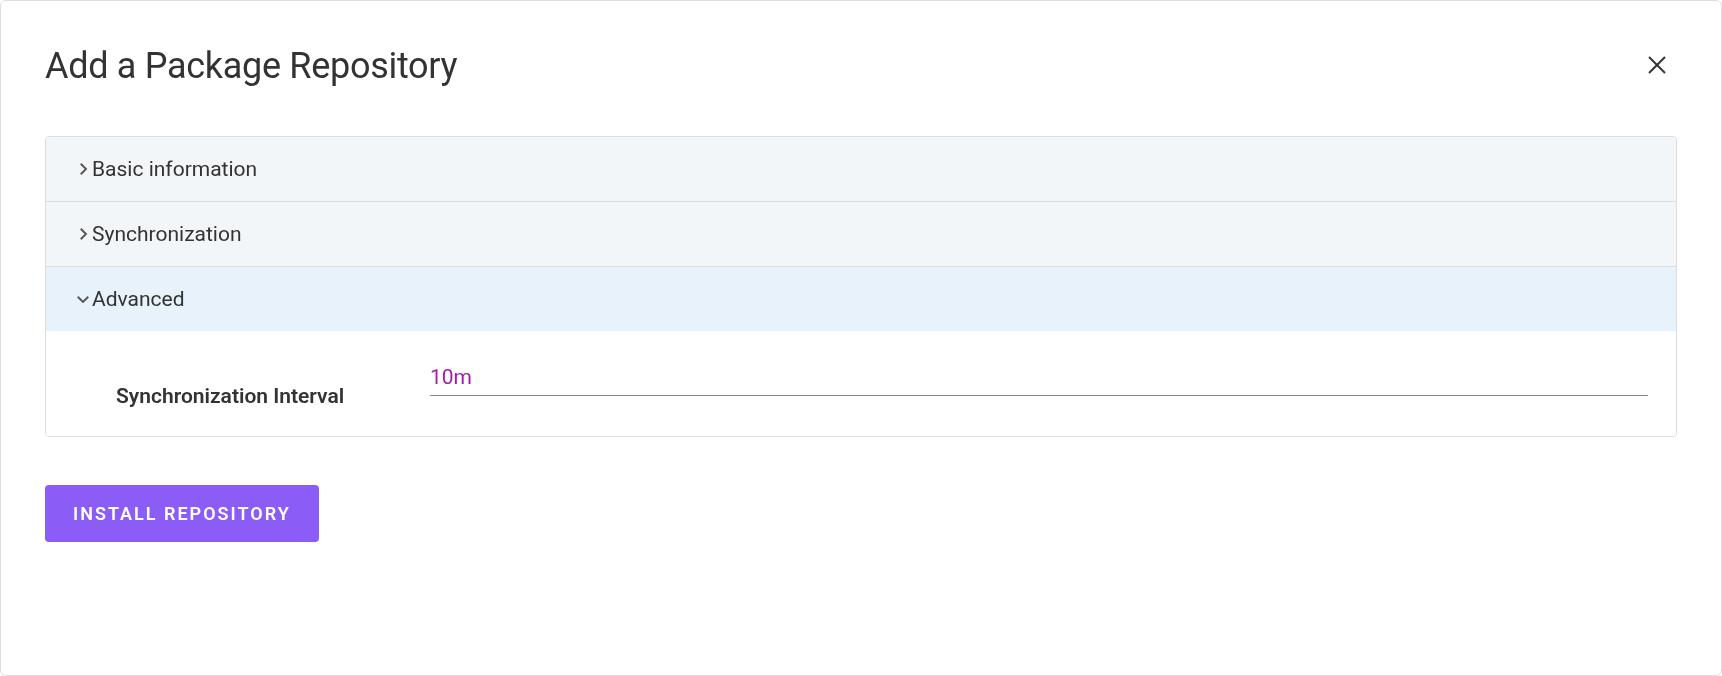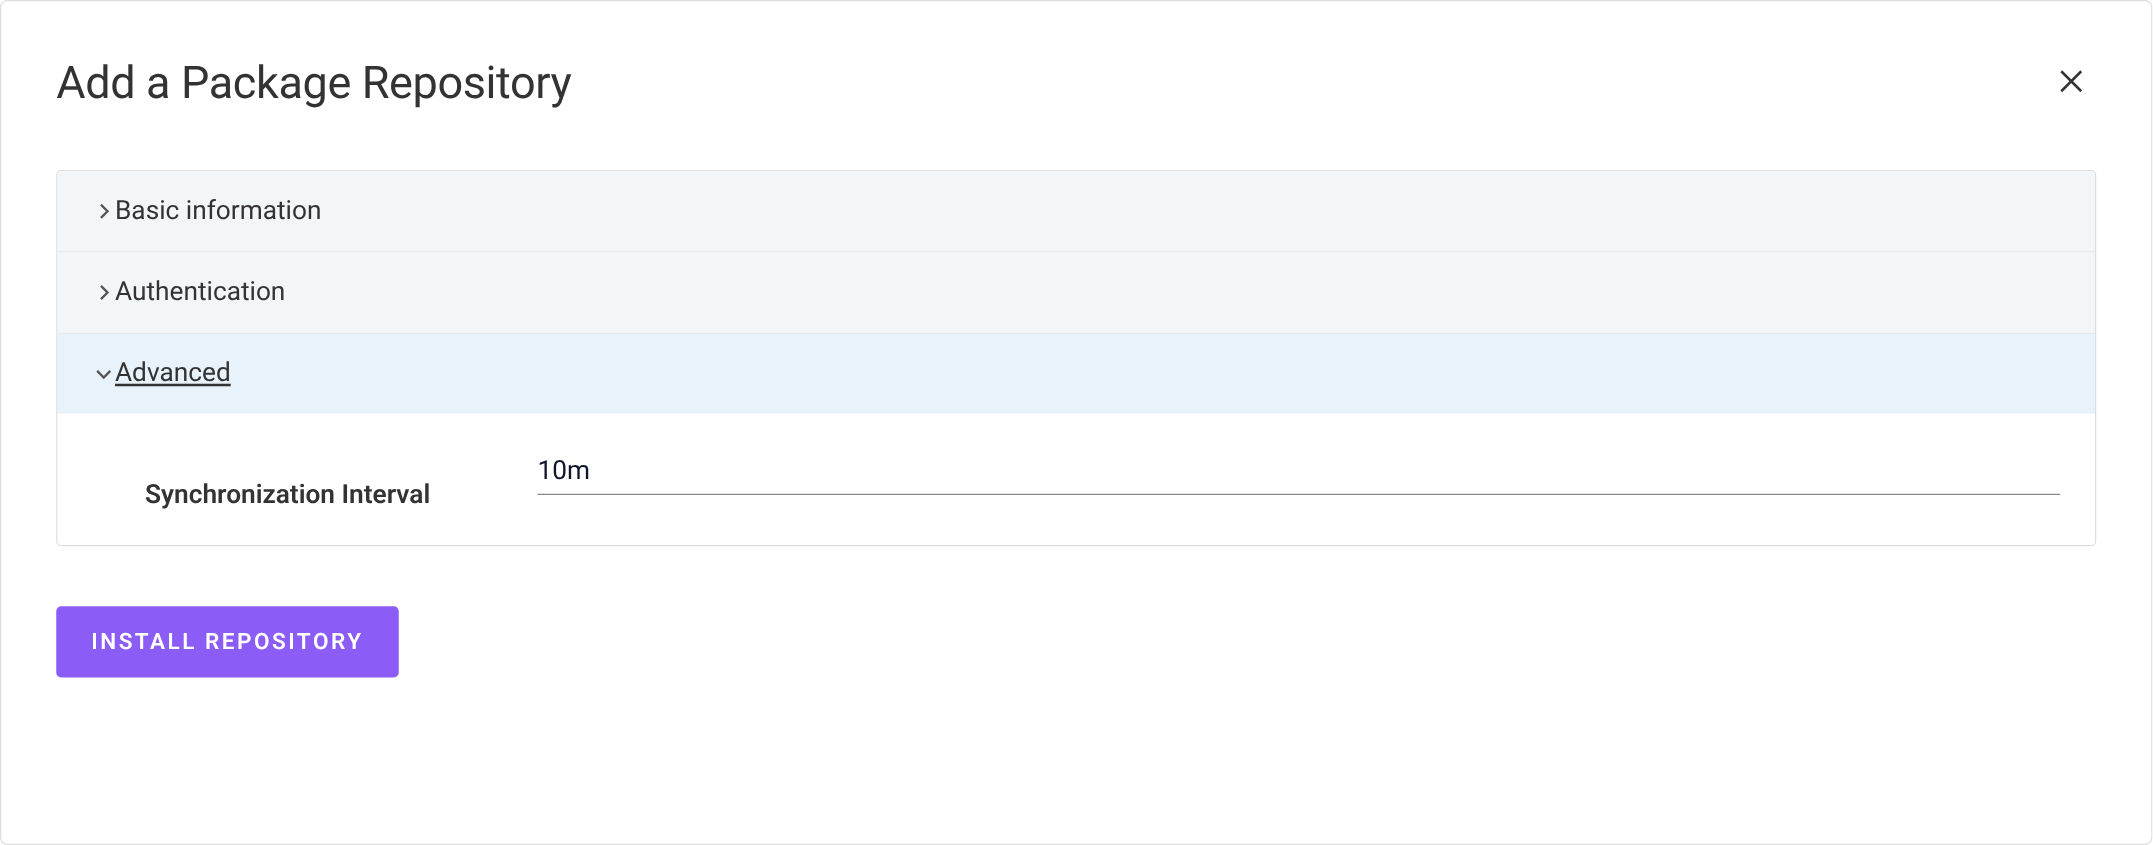--- a/index.html
+++ b/index.html
@@ -61,21 +61,20 @@
       display: flex;
       align-items: center;
       padding: 20px 28px;
       cursor: pointer;
       background: #f3f6f9;
       font-size: 21px;
       color: #333;
     }
     .accordion-header.expanded {
       background: #e7f2fa;
-      text-decoration: underline;
     }
     .chevron {
       display: inline-flex;
       align-items: center;
       justify-content: center;
     }
     .chevron svg {
       width: 18px;
       height: 18px;
       stroke: #555;
@@ -100,21 +99,21 @@
       flex: 1;
     }
     .field-input {
       width: 100%;
       border: none;
       border-bottom: 1px solid #888;
       font-size: 21px;
       padding: 6px 0;
       outline: none;
       font-family: inherit;
-      color: #0f172a;
+      color: #a21caf;
       background: transparent;
       margin-bottom: 12px;
     }
     .field-help {
       font-size: 19px;
       color: #555;
       line-height: 1.4;
     }
     .field-help a {
       color: #2a7db0;
@@ -165,21 +164,21 @@
       </div>
     </div>
 
     <div class="accordion-section">
       <div class="accordion-header">
         <span class="chevron">
           <svg viewBox="0 0 24 24">
               <polyline points="9 5 16 12 9 19"></polyline>
             </svg>
         </span>
-        <span>Authentication</span>
+        <span>Synchronization</span>
       </div>
     </div>
 
     <div class="accordion-section">
       <div class="accordion-header expanded">
         <span class="chevron">
           <svg viewBox="0 0 24 24">
               <polyline points="5 9 12 16 19 9"></polyline>
             </svg>
         </span>

